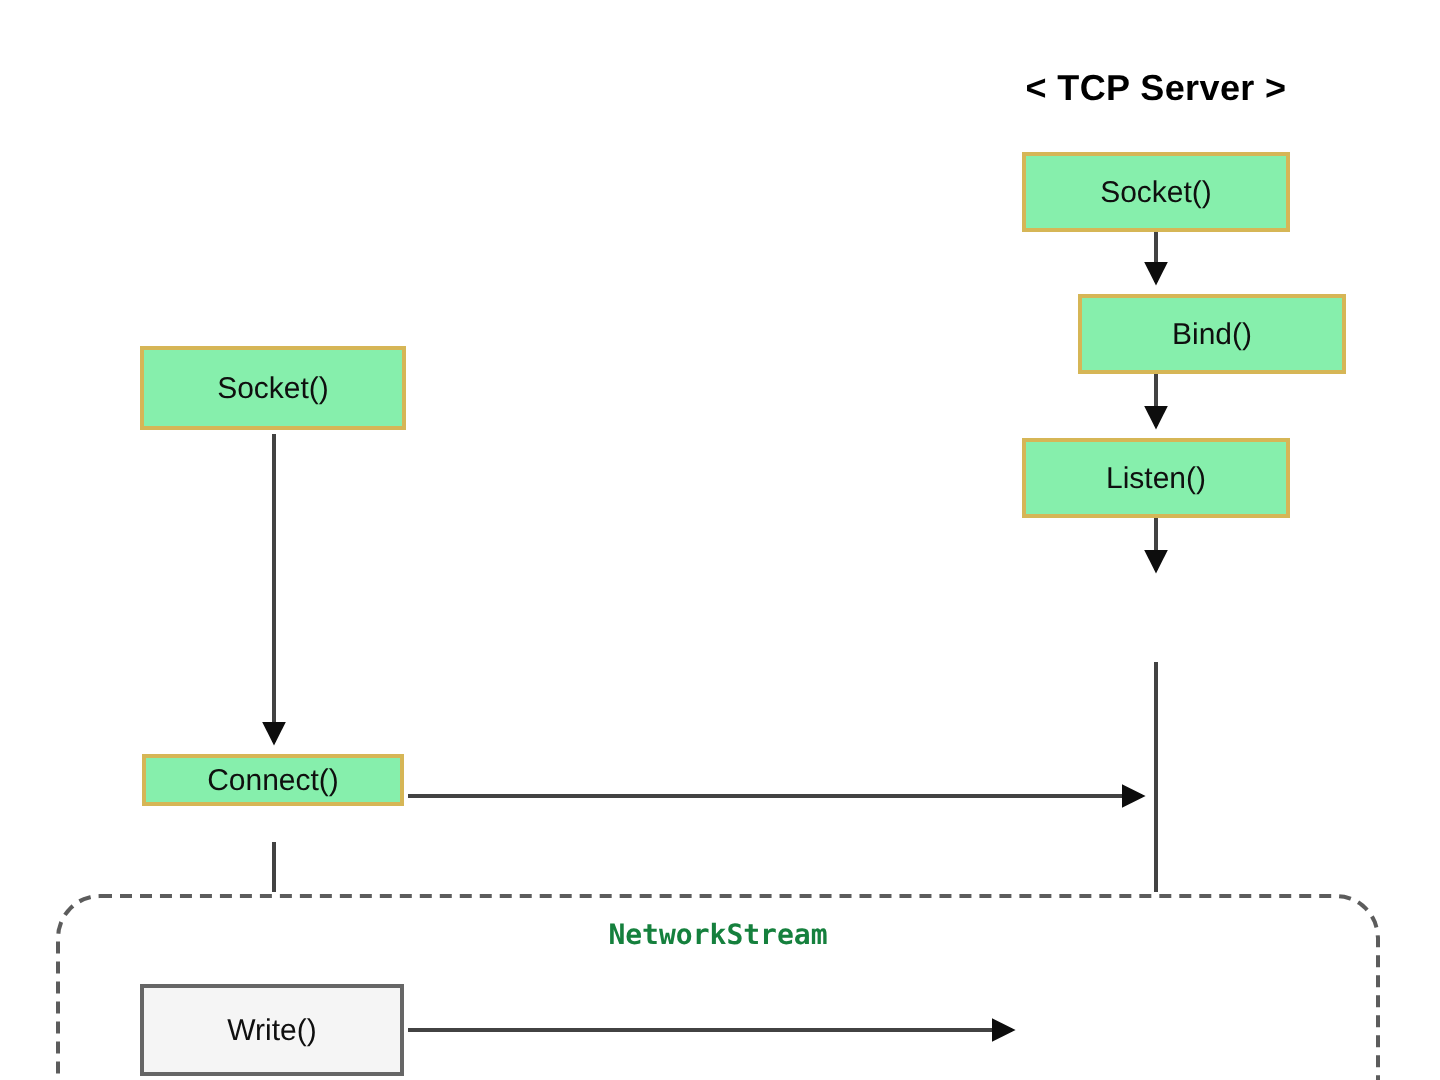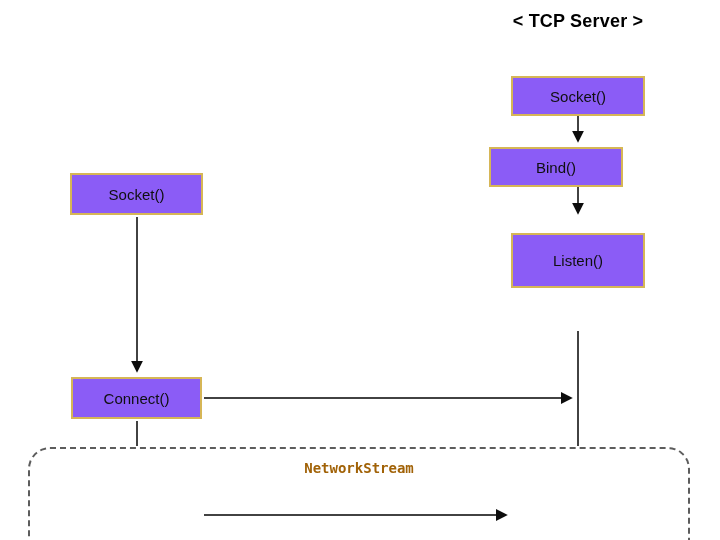--- a/index.html
+++ b/index.html
@@ -11,25 +11,26 @@
     font-family:"Liberation Sans", sans-serif;
   }
   .col-title{
     position:absolute;
     width:190px;
     text-align:center;
     font-size:18px;
     font-weight:bold;
     color:#000;
     letter-spacing:0.2px;
+    margin-top:23px;
   }
   .node{
     position:absolute;
     box-sizing:border-box;
-    background:#8b5cf6;
+    background:#86efac;
     border:2px solid #D6B656;
     display:flex;
     align-items:center;
     justify-content:center;
     font-size:15px;
     color:#0f0f0f;
   }
   .stream-node{
     position:absolute;
     box-sizing:border-box;
@@ -50,21 +51,21 @@
     border-radius:22px;
   }
   .stream-label{
     position:absolute;
     left:0;top:11px;
     width:100%;
     text-align:center;
     font-family:"DejaVu Sans Mono", monospace;
     font-weight:bold;
     font-size:14px;
-    color:#a16207;
+    color:#15803d;
   }
   svg.connectors{
     position:absolute;
     left:0;top:0;
     width:720px;height:540px;
     pointer-events:none;
   }
 </style>
 </head>
 <body>
@@ -83,24 +84,25 @@
     <line x1="578" y1="331" x2="578" y2="446" stroke="#424242" stroke-width="2"></line>
     <line x1="137" y1="217" x2="137" y2="371" stroke="#424242" stroke-width="2" marker-end="url(#arrow)"></line>
     <line x1="204" y1="398" x2="571" y2="398" stroke="#424242" stroke-width="2" marker-end="url(#arrow)"></line>
     <line x1="137" y1="421" x2="137" y2="446" stroke="#424242" stroke-width="2"></line>
     <line x1="204" y1="515" x2="506" y2="515" stroke="#424242" stroke-width="2" marker-end="url(#arrow)"></line>
   </svg>
 
   <div class="col-title" style="left:483px;top:11px;">&lt; TCP Server &gt;</div>
 
   <div class="node" style="left:511px;top:76px;width:134px;height:40px;">Socket()</div>
-  <div class="node" style="left:489px;top:147px;width:134px;height:40px;">Bind()</div>
-  <div class="node" style="left:511px;top:219px;width:134px;height:55px;margin-top:14px;">Listen()</div>
+  <div class="node" style="left:539px;top:147px;width:134px;height:40px;">Bind()</div>
+  <div class="node" style="left:511px;top:219px;width:134px;height:40px;">Listen()</div>
 
   <div class="node" style="left:70px;top:173px;width:133px;height:42px;">Socket()</div>
-  <div class="node" style="left:71px;top:377px;width:131px;height:42px;">Connect()</div>
+  <div class="node" style="left:71px;top:377px;width:131px;height:26px;">Connect()</div>
 
   <div class="stream-box">
     <div class="stream-label">NetworkStream</div>
   </div>
 
+  <div class="stream-node" style="left:70px;top:492px;width:132px;height:46px;">Write()</div>
 
 </div>
 
 </body></html>

